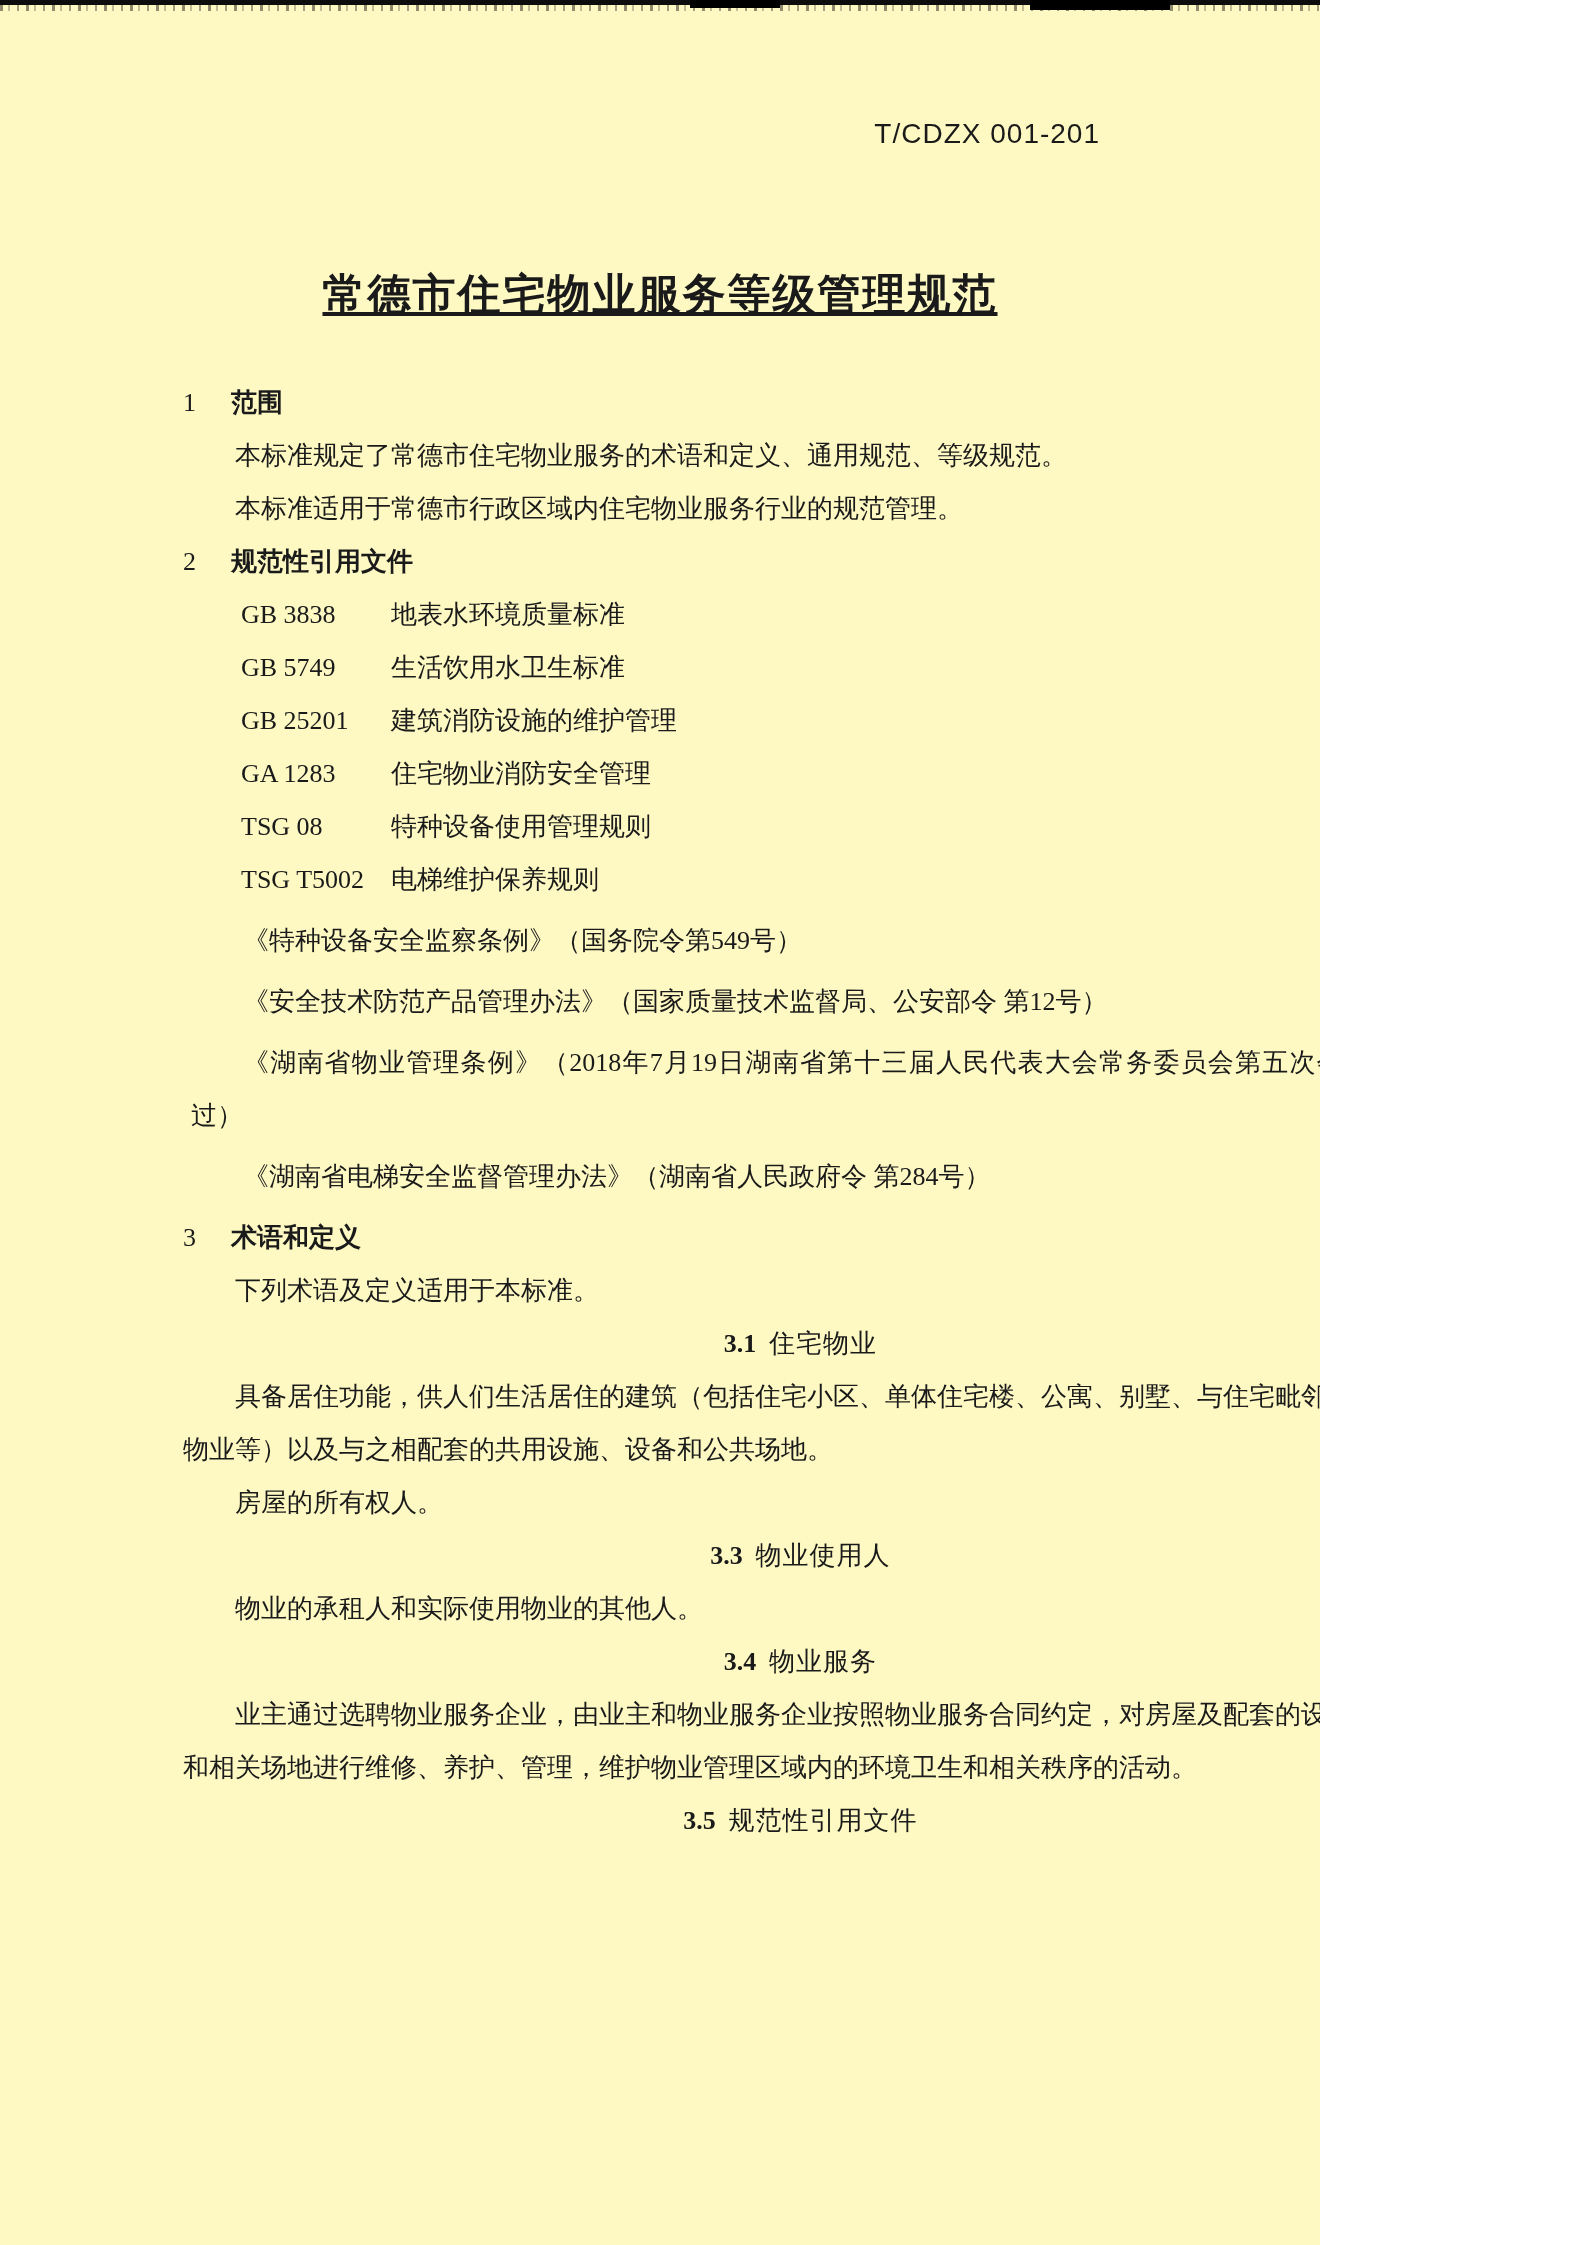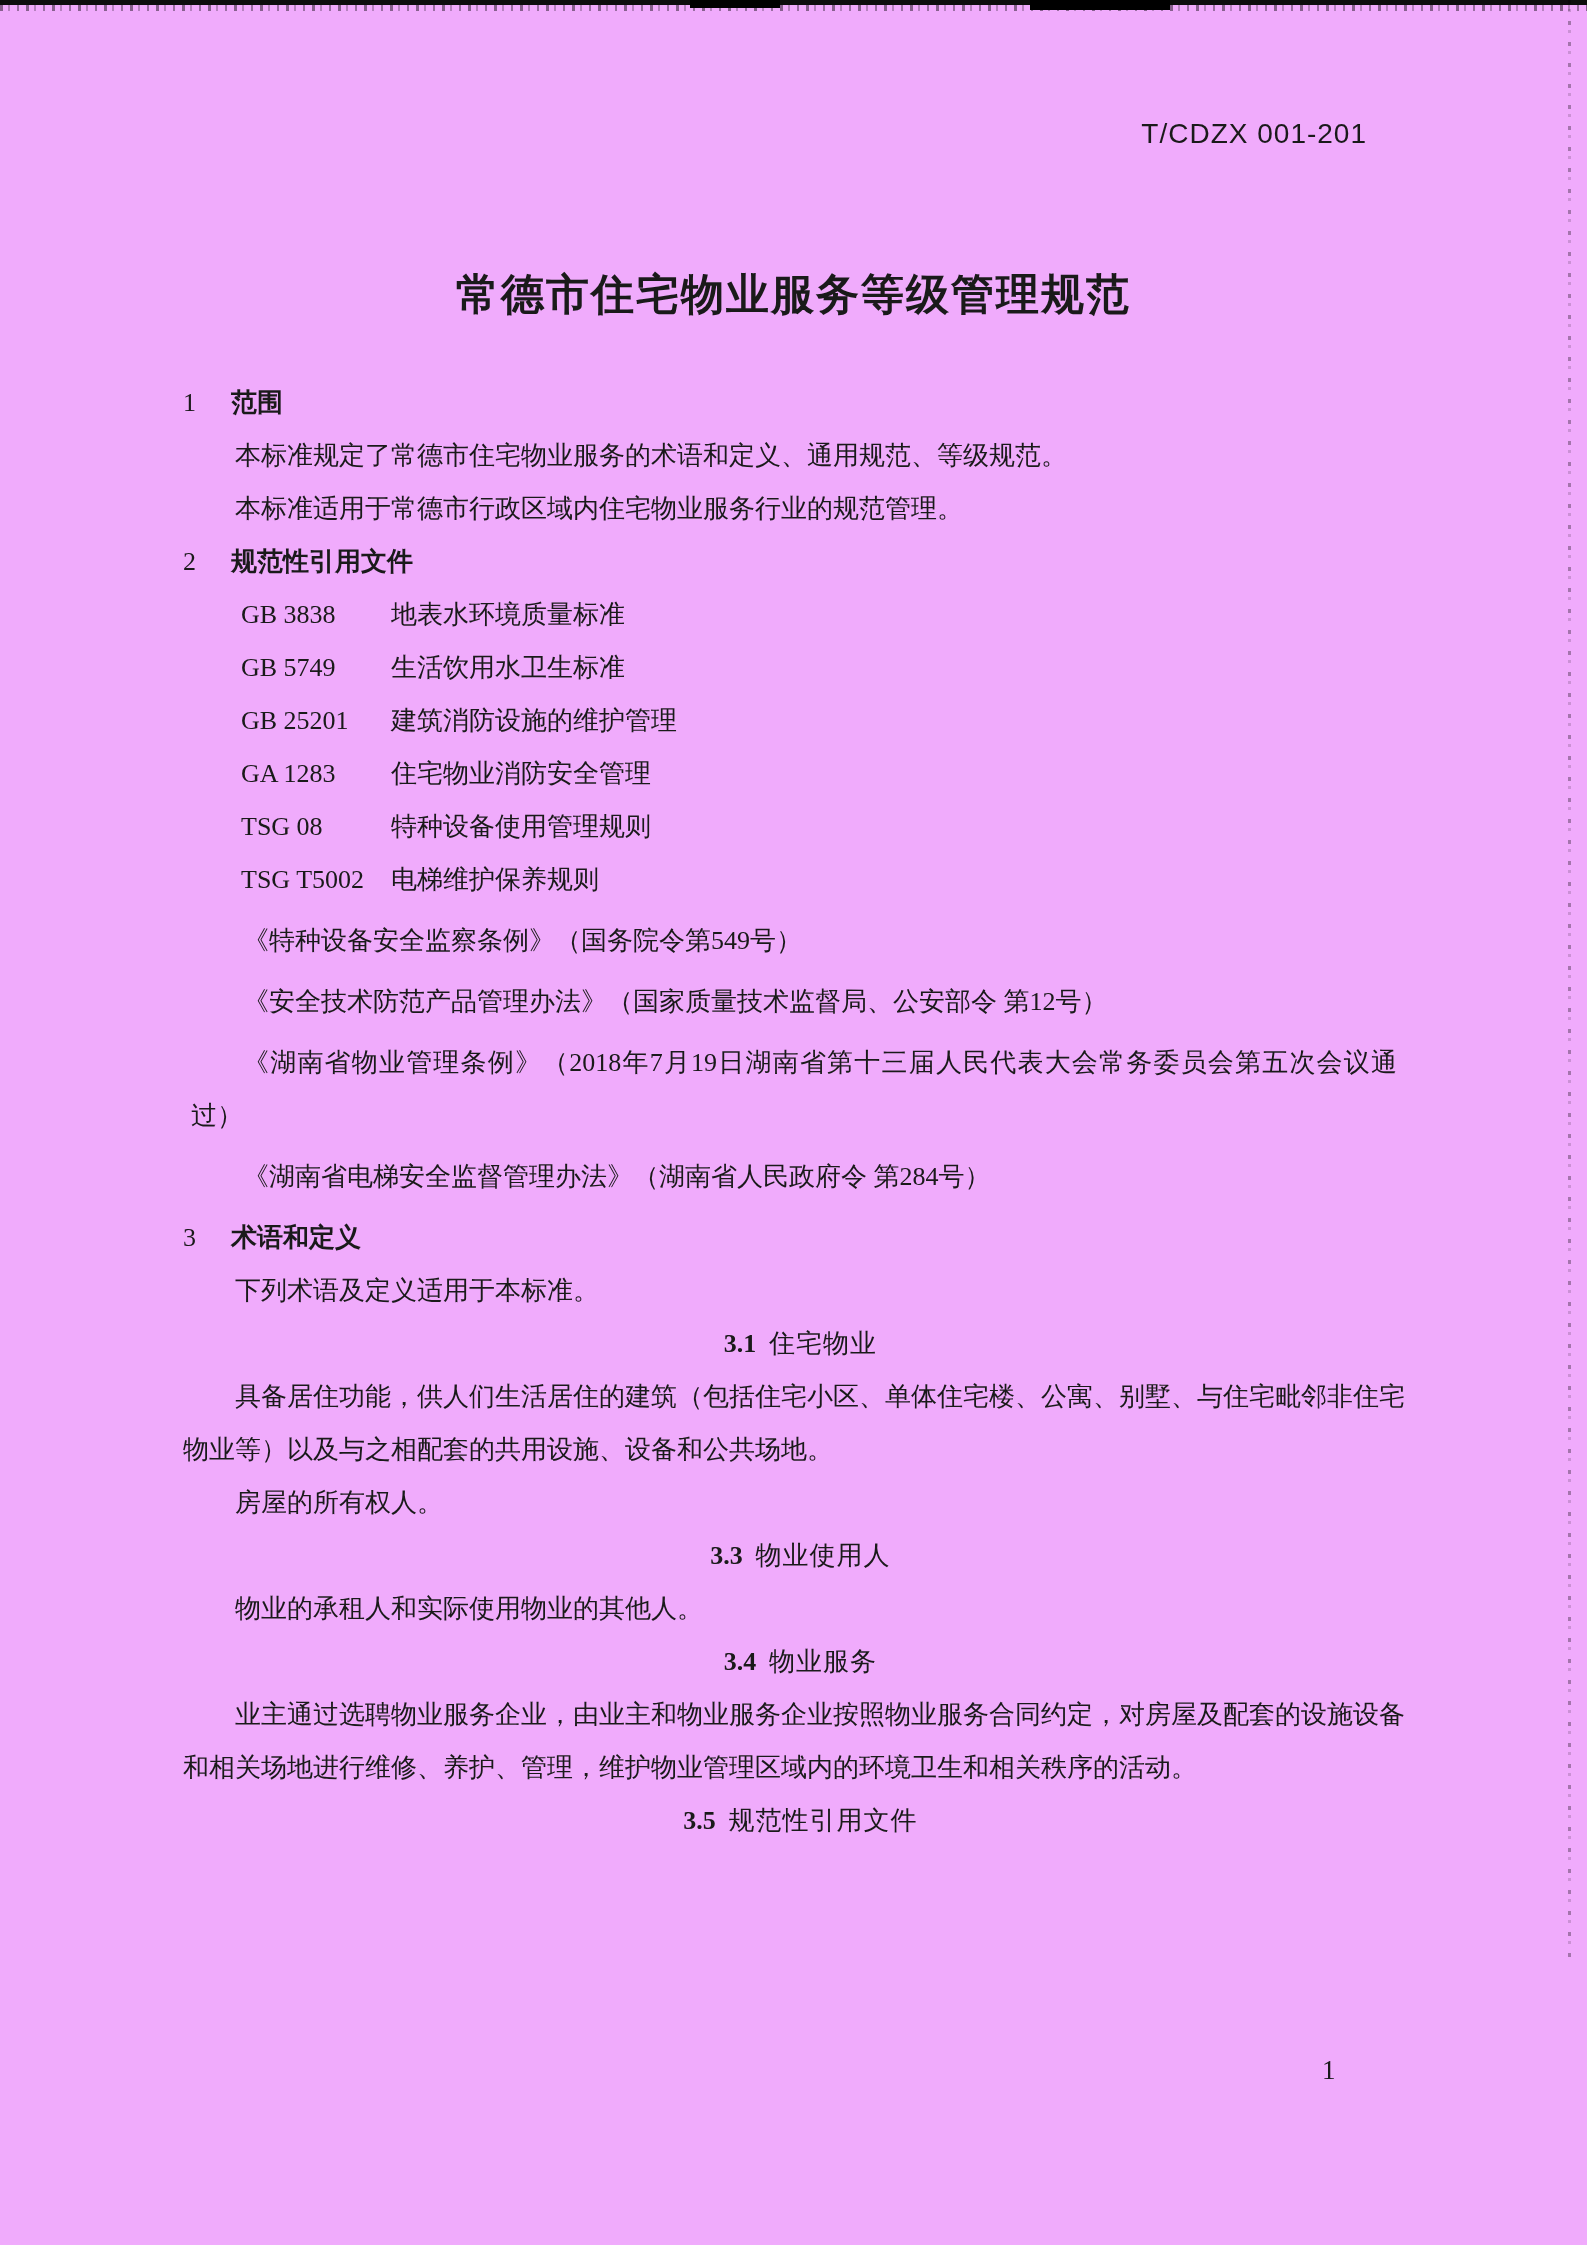--- a/index.html
+++ b/index.html
@@ -1,19 +1,19 @@
 <!DOCTYPE html>
 <html><head>
 <meta charset="utf-8">
 <style>
   html,body{margin:0;padding:0;background:#ffffff;}
   .page{
     position:relative;
-    width:1587px;height:2245px;
-    background:#f0abfc;
+    width:1320px;height:2245px;
+    background:#fef9c3;
     color:#1a1a1a;
     font-family:"Liberation Serif","DejaVu Serif",serif;
     overflow:hidden;
   }
   
   .scan-band{position:absolute;top:0;left:0;width:100%;height:5px;background:#0d0d0d;}
   .scan-noise{position:absolute;top:5px;left:0;width:100%;height:6px;
     background:repeating-linear-gradient(90deg,
       rgba(0,0,0,.55) 0 3px, transparent 3px 8px,
       rgba(0,0,0,.30) 8px 10px, transparent 10px 17px,
@@ -29,21 +29,21 @@
   
   .doc-code{
     position:absolute;top:118px;right:220px;
     font-family:"Liberation Sans","DejaVu Sans",sans-serif;
     font-size:28px;letter-spacing:1px;white-space:nowrap;
   }
   .doc-title{
     position:absolute;top:266px;left:0;width:100%;margin:0;
     text-align:center;
     font-family:"Liberation Sans","DejaVu Sans",sans-serif;
-    font-weight:bold;font-size:43px;letter-spacing:2px;
+    font-weight:bold;font-size:43px;letter-spacing:2px;text-decoration:underline;
   }
   
   .content{
     position:absolute;left:183px;top:376px;width:1222px;
     font-size:26px;line-height:53px;
     text-align:justify;text-justify:inter-ideograph;
   }
   .h{font-family:"Liberation Sans","DejaVu Sans",sans-serif;font-weight:bold;text-align:left;}
   .hn{display:inline-block;min-width:48px;font-family:"Liberation Serif","DejaVu Serif",serif;font-weight:normal;}
   .para{margin:0;text-indent:2em;}

